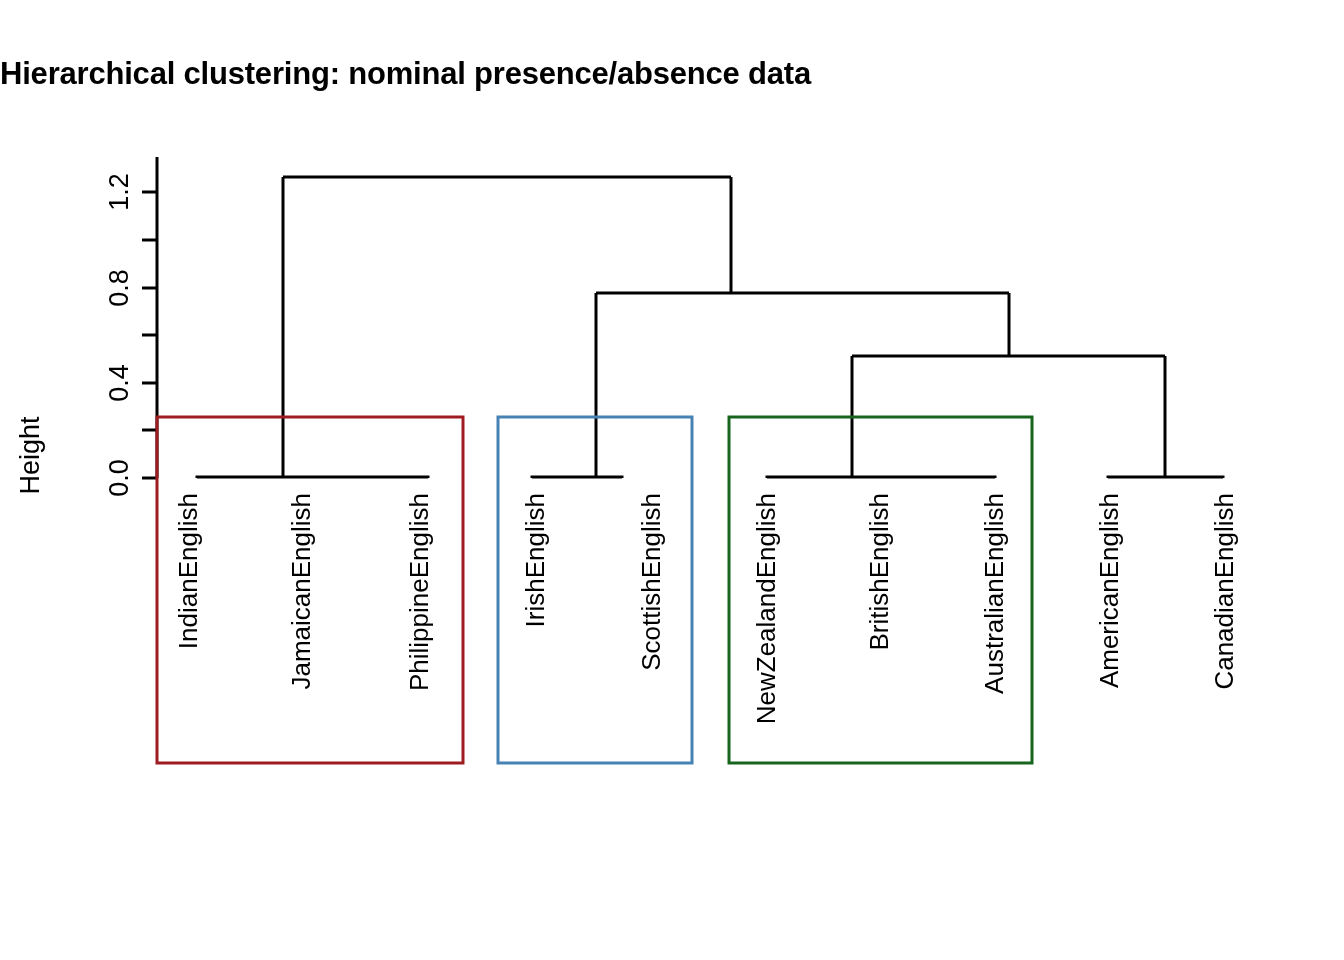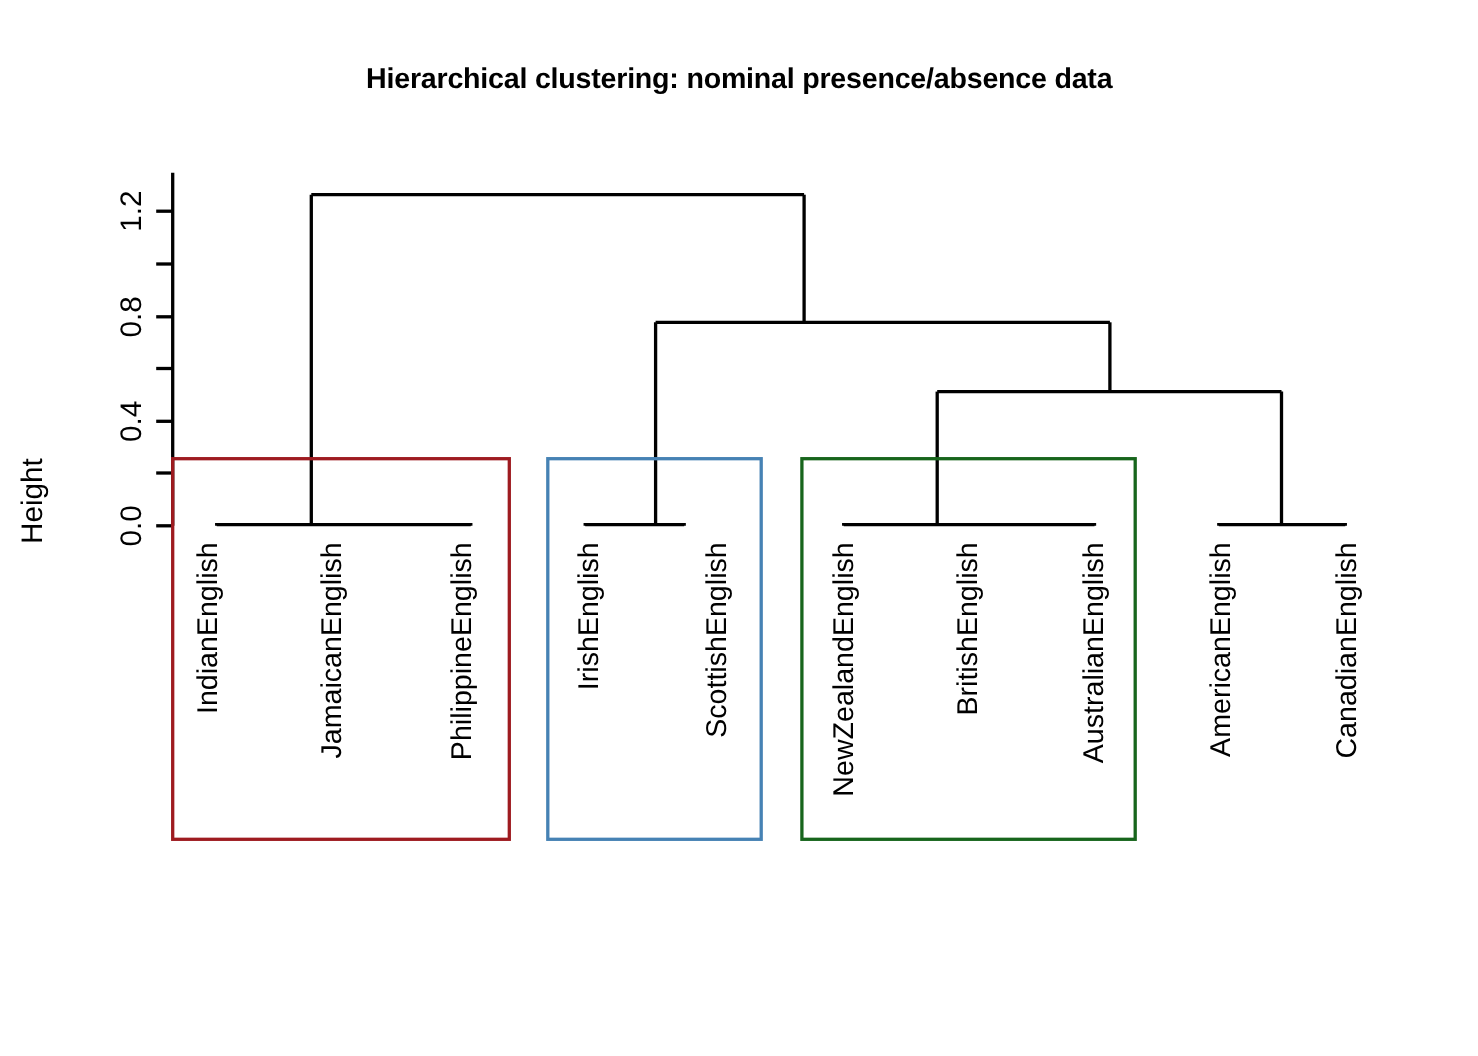--- a/index.html
+++ b/index.html
@@ -19,22 +19,21 @@
     position: relative;
     width: 1344px;
     height: 960px;
     background: #ffffff;
   }
   #plot-title {
     position: absolute;
     left: 0;
     top: 56px;
     width: 1344px;
-    text-align: center;
-    font-size: 26px;
+    font-size: 31px;
     font-weight: bold;
     letter-spacing: -0.2px;
     font-family: "Liberation Sans", sans-serif;
     white-space: nowrap;
   }
   #ylab {
     position: absolute;
     left: 0px;
     top: 0px;
     width: 60px;

